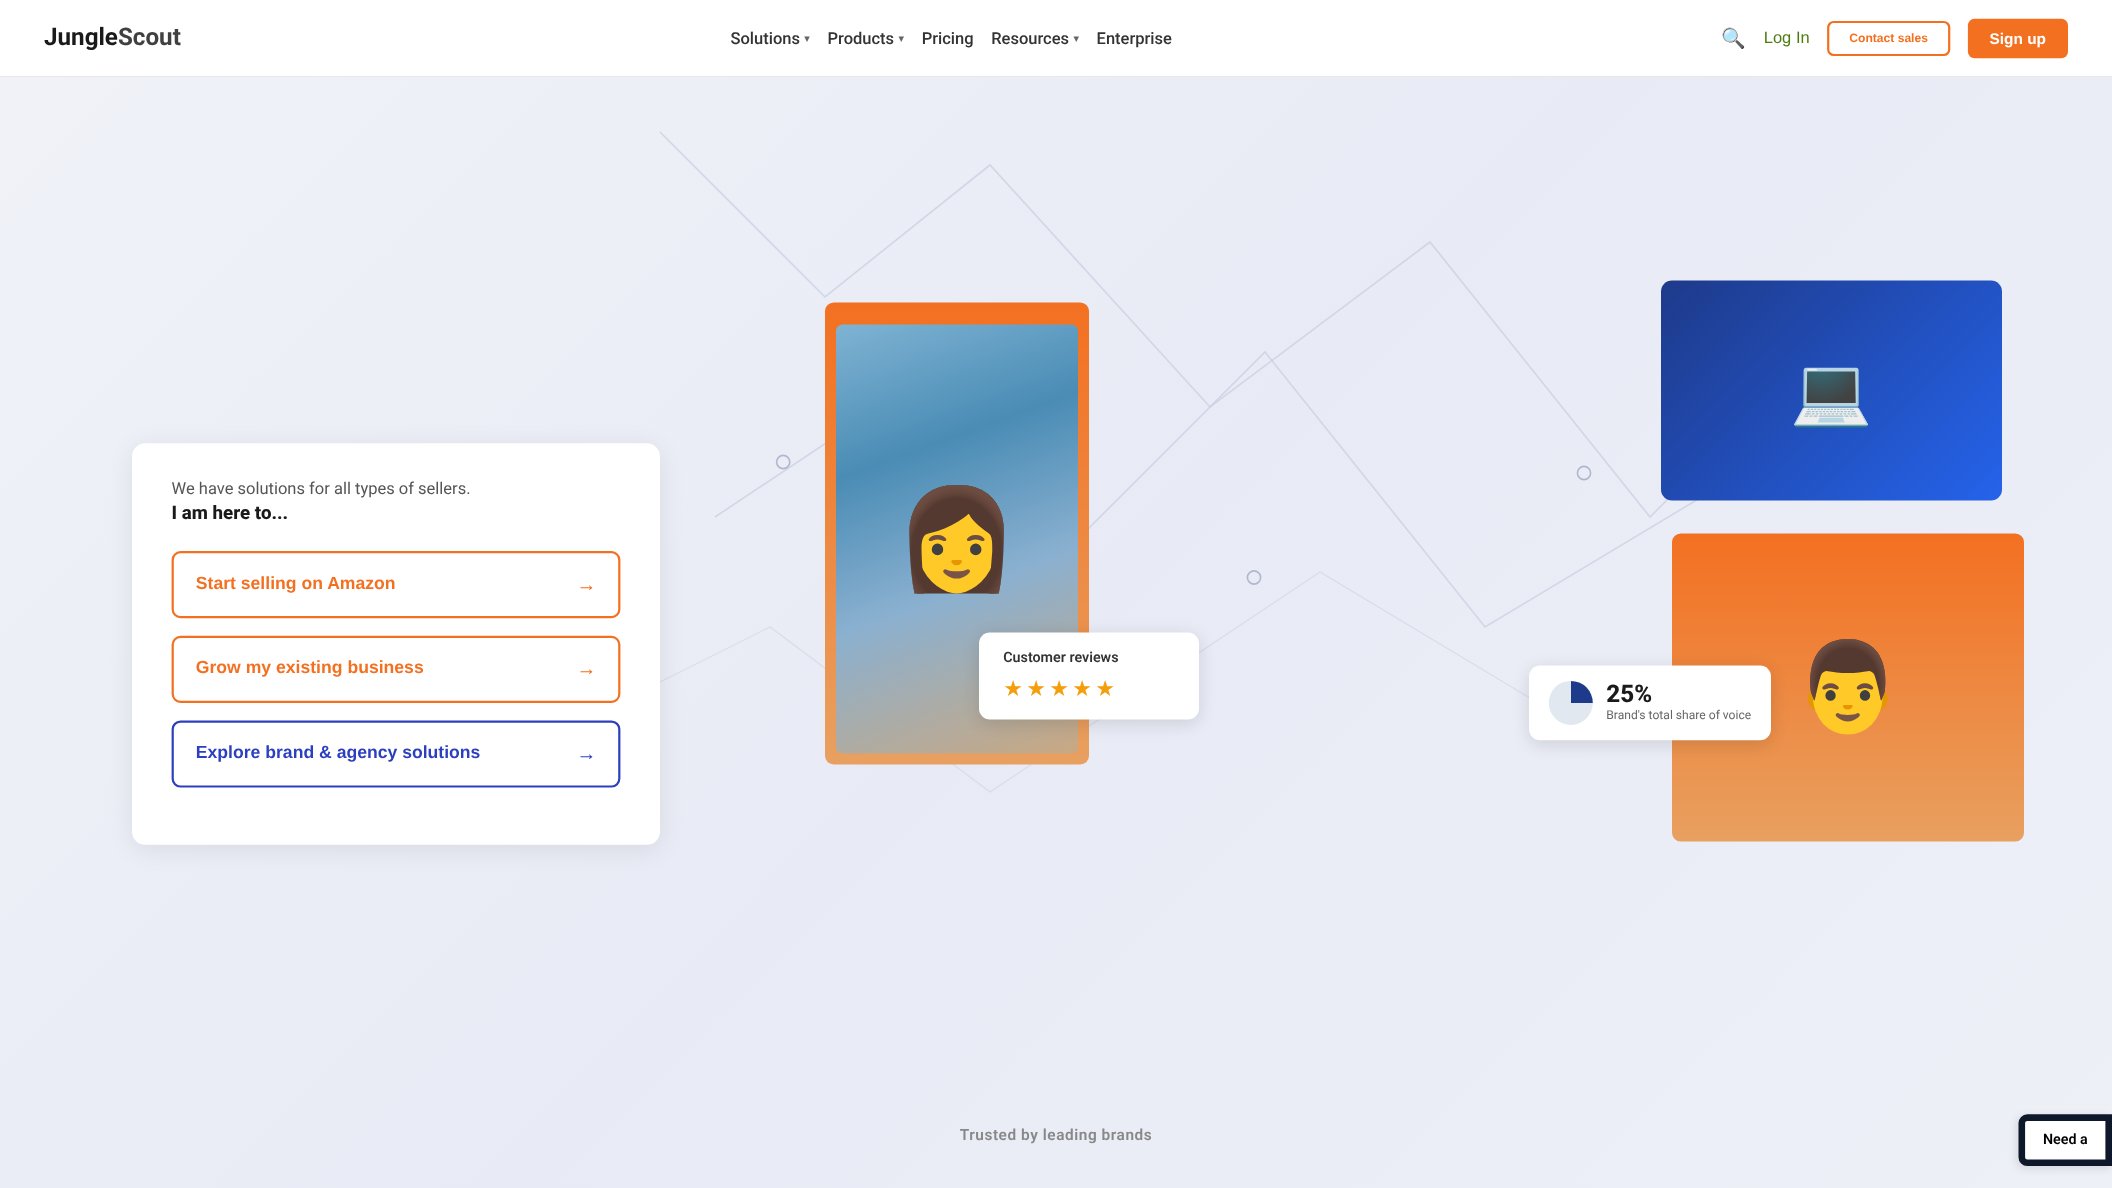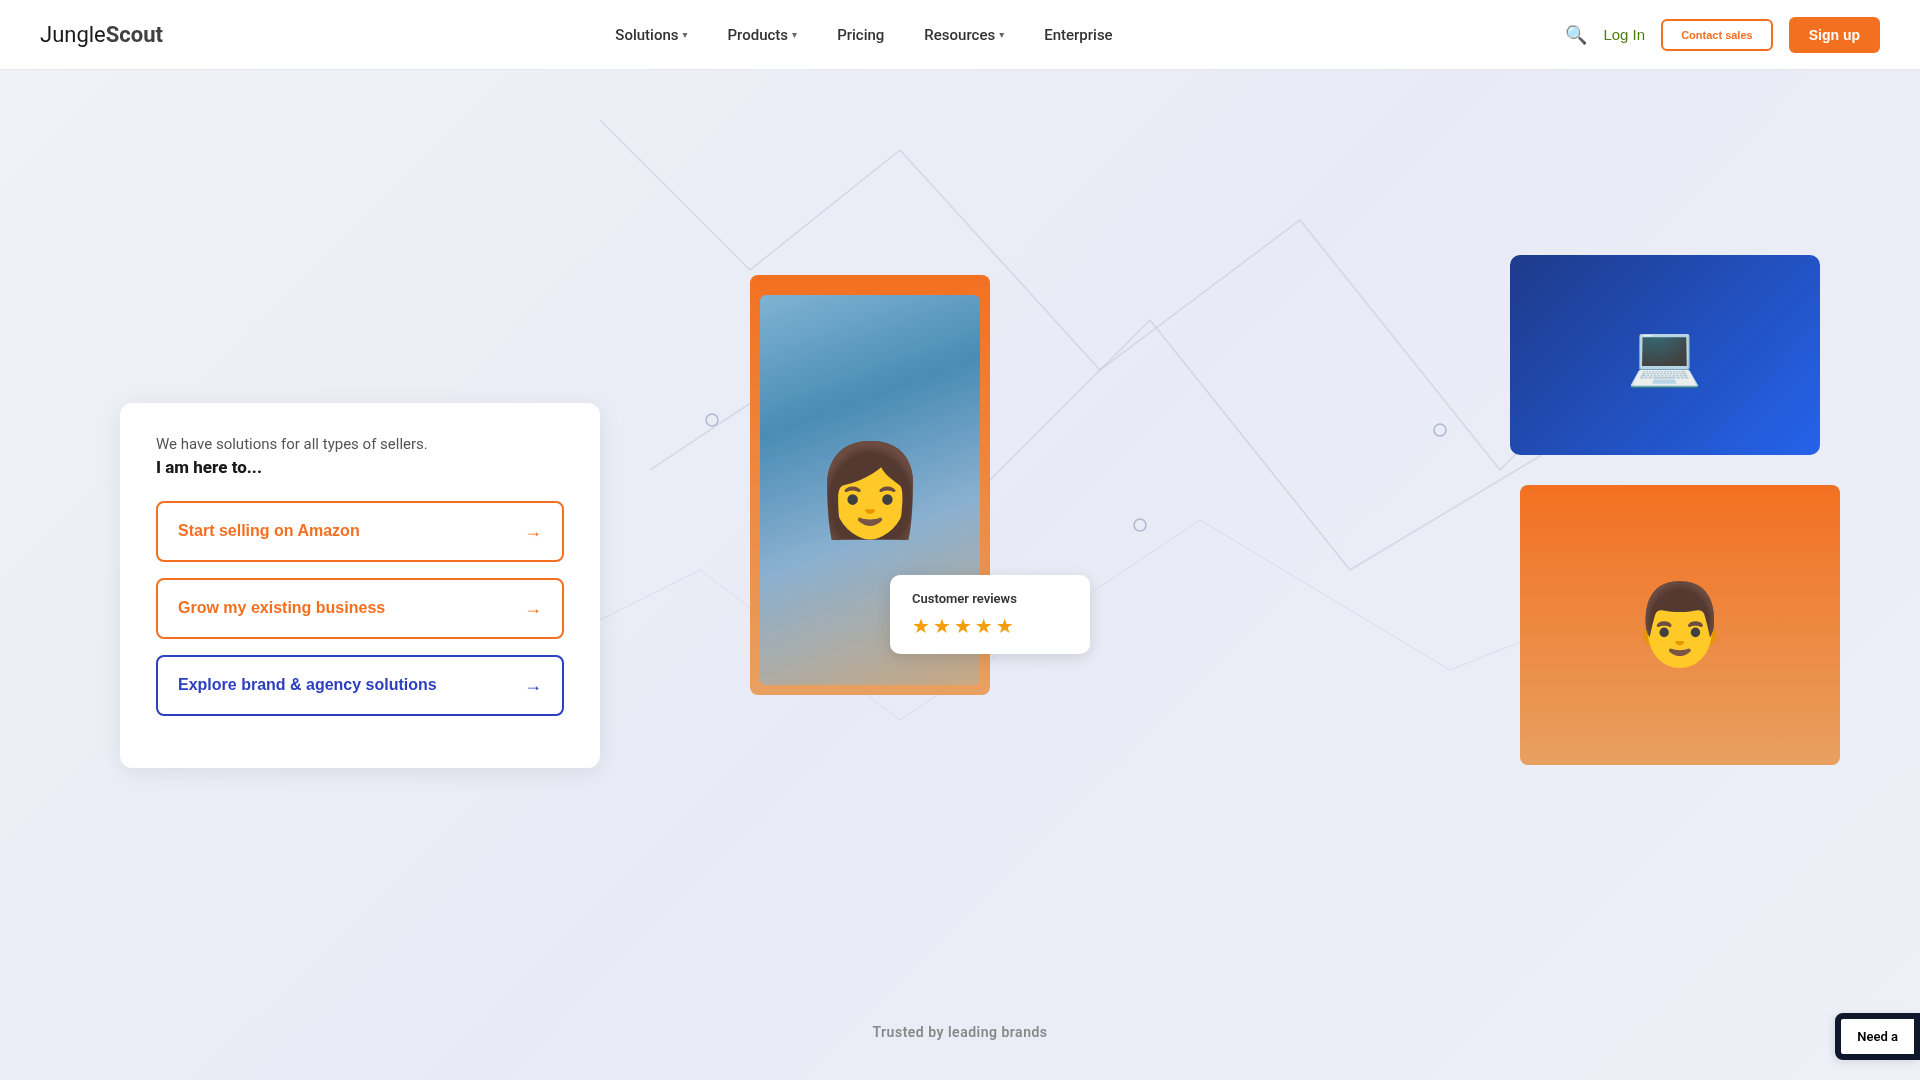--- a/index.html
+++ b/index.html
@@ -6,23 +6,23 @@
     body { font-family: -apple-system, BlinkMacSystemFont, 'Segoe UI', Roboto, sans-serif; background: #f5f6fa; overflow-x: hidden; }
 
     
     nav {
       position: fixed; top: 0; left: 0; right: 0; z-index: 100;
       background: #fff; border-bottom: 1px solid #e8e8e8;
       display: flex; align-items: center; justify-content: space-between;
       padding: 0 40px; height: 70px;
     }
     .nav-logo { display: flex; align-items: center; }
-    .logo-jungle { color: #1a1a1a; font-size: 22px; font-weight: 400; }
+    .logo-jungle { color: #1a1a1a; font-size: 22px; font-weight: 700; }
     .logo-scout { color: #404040; font-size: 22px; font-weight: 700; }
-    .nav-links { display: flex; align-items: center; gap: 40px; }
+    .nav-links { display: flex; align-items: center; gap: 16px; }
     .nav-link {
       color: #333; font-size: 15px; font-weight: 500; cursor: pointer;
       display: flex; align-items: center; gap: 4px; text-decoration: none;
     }
     .chevron { font-size: 10px; color: #666; }
     .nav-right { display: flex; align-items: center; gap: 16px; }
     .search-icon-btn { background: none; border: none; cursor: pointer; font-size: 18px; color: #333; }
     .login-btn { background: none; border: none; cursor: pointer; font-size: 15px; font-weight: 500; color: #4d7c0f; }
     .contact-btn {
       border: 2px solid #f37021; background: #fff; color: #f37021;
@@ -304,20 +304,27 @@
         <span class="star">★</span>
         <span class="star">★</span>
         <span class="star-half">★</span>
       </div>
     </div>
 
     <div class="photo-man" style="right:0;top:240px;">
       <div class="photo-man-inner">👨</div>
     </div>
 
+    <div class="brand-widget" style="right:230px;top:360px;">
+      <div class="pie-chart"></div>
+      <div class="brand-text">
+        <div class="brand-pct">25%</div>
+        <div class="brand-label">Brand's total share of voice</div>
+      </div>
+    </div>
 
   </div>
 
   <div class="trusted-section">
     <p class="trusted-text">Trusted by leading brands</p>
   </div>
 </section>
 
 <div class="need-help">
   <span>Need a</span>

